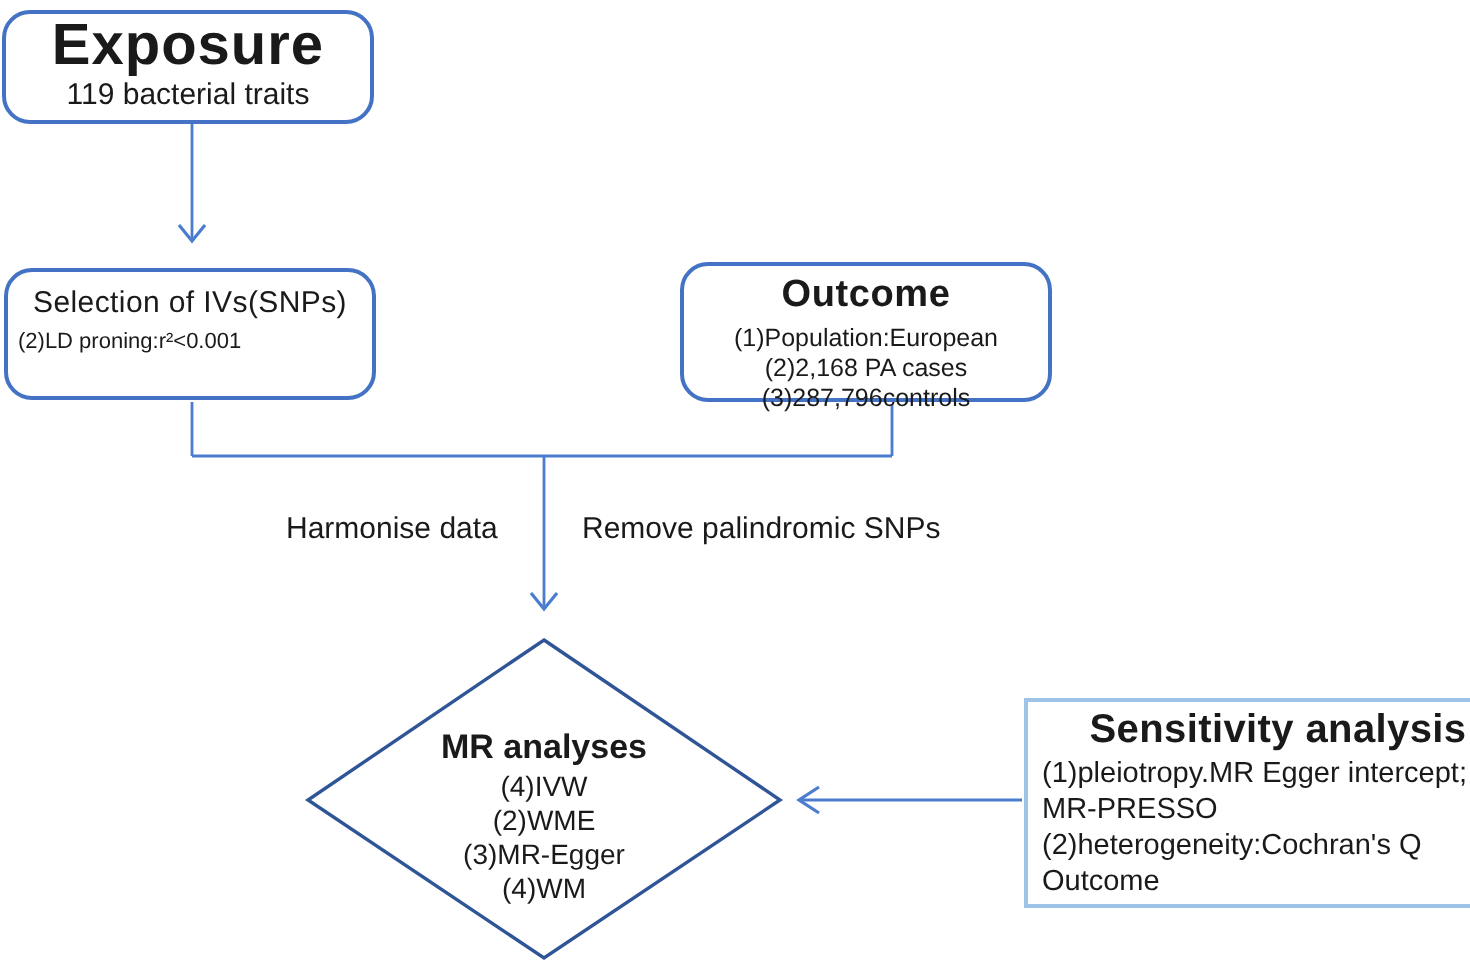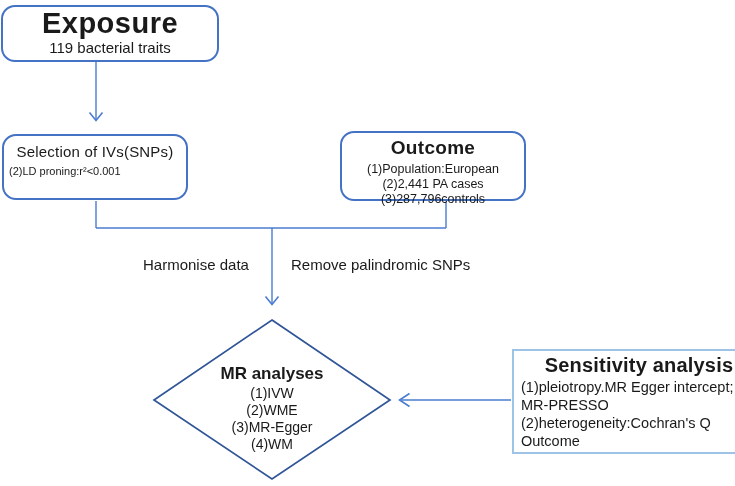--- a/index.html
+++ b/index.html
@@ -40,21 +40,21 @@
     position: absolute;
     background: #ffffff;
     box-sizing: border-box;
   }
   .rounded {
     border: 2px solid var(--box-border, #4472c4);
     border-radius: 14px;
   }
   .exposure-box {
     left: 1px; top: 5px;
-    width: 218px; height: 57px;
+    width: 186px; height: 57px;
     text-align: center;
   }
   .exposure-title {
     font-size: 29px;
     font-weight: bold;
     line-height: 1.08;
     margin-top: 1px;
     letter-spacing: 0.5px;
   }
   .exposure-sub {
@@ -180,32 +180,32 @@
     <div class="selection-title">Selection of IVs(SNPs)</div>
     <div class="selection-lines">
       <div>(2)LD proning:r²&lt;0.001</div>
     </div>
   </div>
 
   <div class="box rounded outcome-box">
     <div class="outcome-title">Outcome</div>
     <div class="outcome-lines">
       <div>(1)Population:European</div>
-      <div>(2)2,441 PA cases</div>
+      <div>(2)2,168 PA cases</div>
       <div>(3)287,796controls</div>
     </div>
   </div>
 
   <div class="merge-label merge-label-left">Harmonise data</div>
   <div class="merge-label merge-label-right">Remove palindromic SNPs</div>
 
   <div class="diamond-text">
     <div class="diamond-title">MR analyses</div>
     <div class="diamond-lines">
-      <div>(1)IVW</div>
+      <div>(4)IVW</div>
       <div>(2)WME</div>
       <div>(3)MR-Egger</div>
       <div>(4)WM</div>
     </div>
   </div>
 
   <div class="box sensitivity-box">
     <div class="sensitivity-title">Sensitivity analysis</div>
     <div class="sensitivity-lines">
       <div>(1)pleiotropy.MR Egger intercept;</div>

